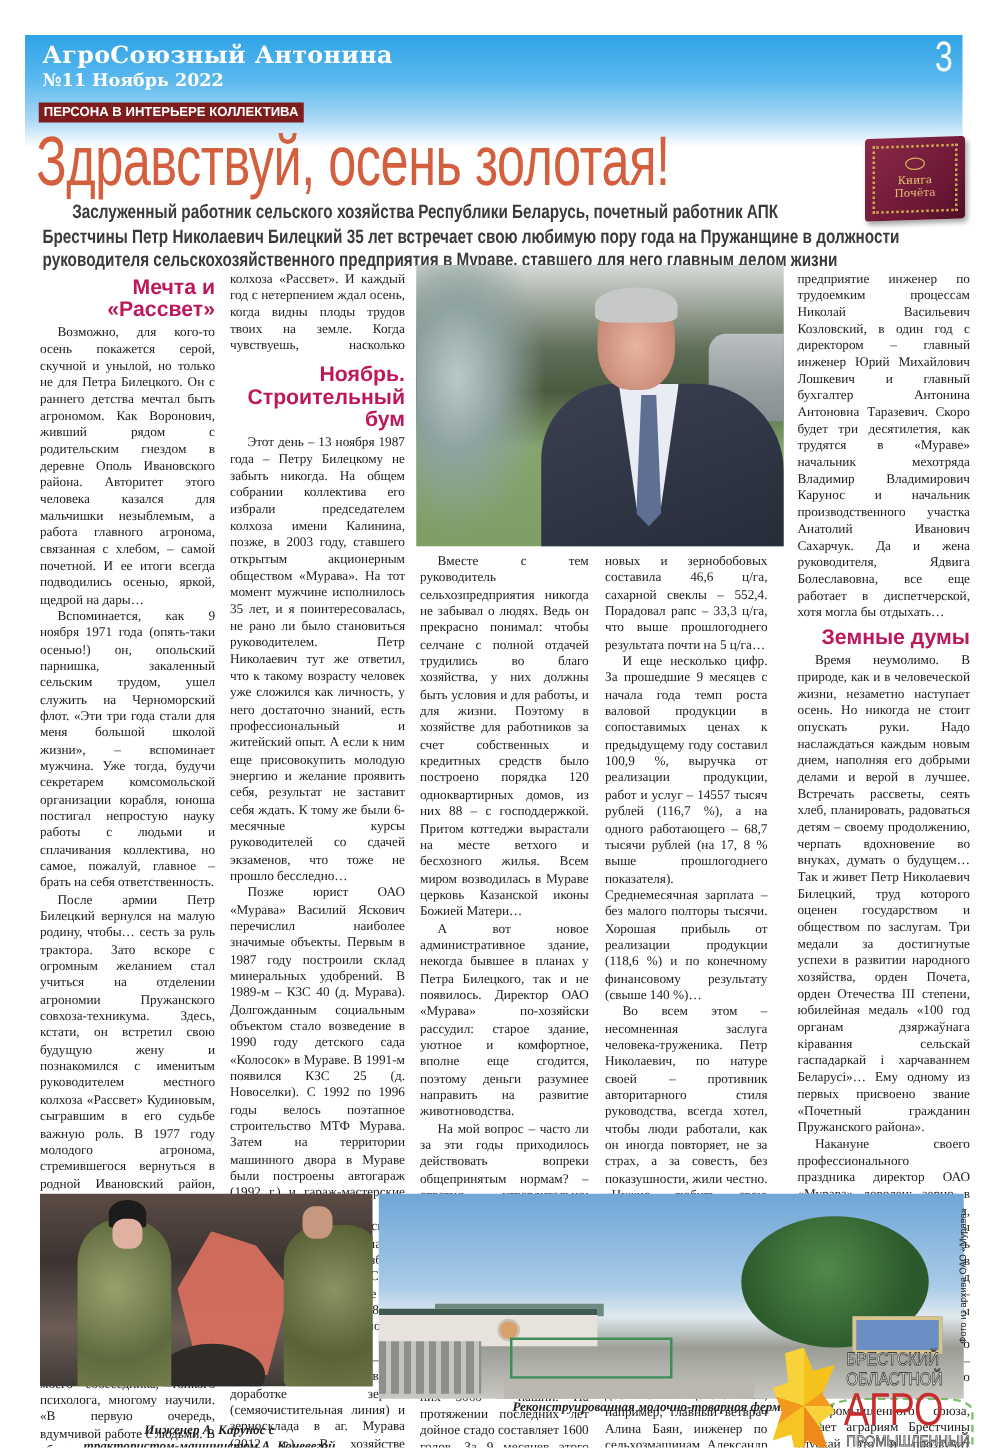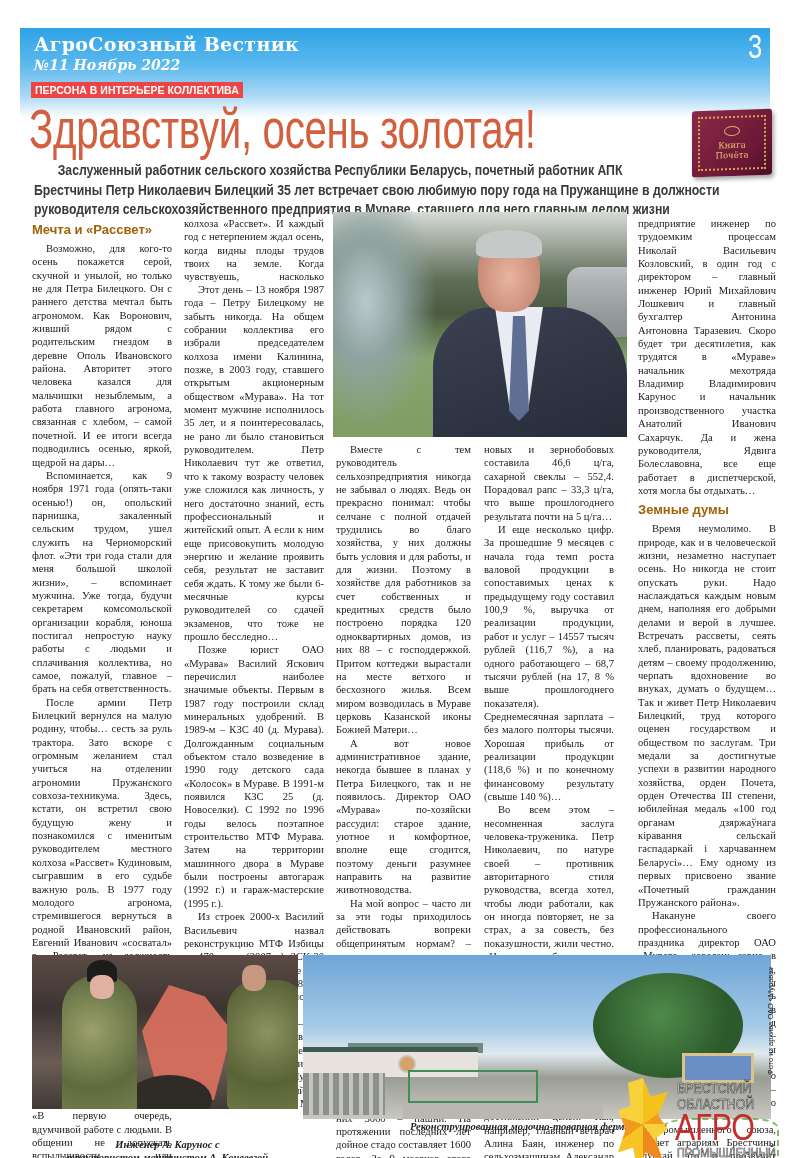--- a/index.html
+++ b/index.html
@@ -9,29 +9,29 @@
   .masthead {
     position: absolute; left: 20px; top: 28px; width: 750px; height: 90px;
     background: linear-gradient(180deg, #2fa3e6 0%, #5ab8ee 40%, #a9d8f5 75%, #ffffff 100%);
   }
   .mast-title {
     position: absolute; left: 34px; top: 33px;
     font-family: "DejaVu Serif", serif; font-weight: bold; font-size: 19px; color: #ffffff; letter-spacing: 0.3px;
   }
   .mast-issue {
     position: absolute; left: 34px; top: 57px;
-    font-family: "DejaVu Serif", serif; font-weight: bold; font-size: 14px; color: #ffffff; font-style: italic;
+    font-family: "DejaVu Serif", serif; font-weight: bold; font-size: 14px; color: #ffffff;
   }
   .mast-page {
     position: absolute; left: 748px; top: 27px;
     font-family: "Liberation Sans", sans-serif; font-size: 34px; color: #ffffff; transform: scaleX(0.75); transform-origin: left top;
   }
   .rubric {
     position: absolute; left: 31px; top: 82px; height: 16px; padding: 0 4px;
-    background: #ef4444; color: #ffffff;
+    background: #7f1d1d; color: #ffffff;
     font-family: "Liberation Sans", sans-serif; font-weight: bold; font-size: 10.5px; line-height: 16px;
   }
   .headline {
     position: absolute; left: 29px; top: 96px; width: 660px; height: 66px; overflow: visible;
     font-family: "Liberation Sans", sans-serif; font-size: 56px; line-height: 66px; color: #d35f3f;
     transform: scaleX(0.72); transform-origin: left top; white-space: nowrap; letter-spacing: -0.5px;
   }
   .book {
     position: absolute; left: 692px; top: 110px; width: 80px; height: 66px;
     background: linear-gradient(135deg, #8b2a48, #6b1735 70%, #4d0f26);
@@ -52,22 +52,22 @@
     transform: scaleX(0.79); transform-origin: left top; white-space: nowrap;
   }
   .lead div:first-child { padding-left: 30px; }
 
   .col {
     position: absolute; font-size: 10.6px; line-height: 13.35px; text-align: justify; hyphens: manual; color: #222;
   }
   .col p { text-indent: 14px; }
   .col p.noind { text-indent: 0; }
   .sub {
-    font-family: "Liberation Sans", sans-serif; font-weight: bold; color: #a16207; text-align: left;
-    font-size: 13px; line-height: 18px; margin: 4px 0 3px;
+    font-family: "Liberation Sans", sans-serif; font-weight: bold; color: #be185d; text-align: right;
+    font-size: 17px; line-height: 18px; margin: 4px 0 3px;
   }
   .col1 { left: 32px; top: 217px; width: 140px; }
   .col2 { left: 184px; top: 217px; width: 140px; }
   .col3 { left: 336px; top: 443px; width: 135px; }
   .col4 { left: 484px; top: 443px; width: 130px; }
   .col5 { left: 638px; top: 217px; width: 138px; }
 
   .photo-main {
     position: absolute; left: 333px; top: 212px; width: 294px; height: 225px; overflow: hidden;
     background: linear-gradient(180deg, #d7dbd8 0%, #5f6e58 30%, #4a5a3f 45%, #86a46e 65%, #7e9e66 100%);
@@ -140,21 +140,21 @@
   .logo-line2 { top: 48px; font-size: 14.5px; transform: scaleX(0.85); transform-origin: left top; color: #ffffff; -webkit-text-stroke: 0.7px #3e3e3e; }
   .logo-line3 { position: absolute; left: 60px; top: 60px; font-family: "Liberation Sans", sans-serif; font-size: 37px; color: #c82b2c; transform: scaleX(0.82); transform-origin: left top; line-height: 40px; }
   .logo-line4 { top: 98px; font-size: 12px; transform: scaleX(0.9); transform-origin: left top; color: #ffffff; -webkit-text-stroke: 0.6px #3e3e3e; }
   .logo-line5 { position: absolute; left: 78px; top: 107px; font-family: "Liberation Sans", sans-serif; font-size: 22px; color: #c82b2c; line-height: 24px; }
   .logo-outline { position: absolute; left: 40px; top: 70px; width: 124px; height: 53px; border: 2px dashed #5fae48; border-radius: 30% 20% 0 0; border-bottom: none; opacity: 0.8; }
 </style>
 </head>
 <body>
 
 <div class="masthead"></div>
-<div class="mast-title">АгроСоюзный  Вестник</div>
+<div class="mast-title">АгроСоюзный  Антонина</div>
 <div class="mast-issue">№11 Ноябрь 2022</div>
 <div class="mast-page">3</div>
 
 <div class="rubric">ПЕРСОНА В ИНТЕРЬЕРЕ КОЛЛЕКТИВА</div>
 <div class="headline">Здравствуй, осень золотая!</div>
 
 <div class="book">
   <div class="book-inner">
     <div class="book-emblem"></div>
     <div class="book-text">Книга</div>
@@ -172,20 +172,24 @@
   <div class="sub">Мечта и «Рассвет»</div>
   <p>Возможно, для кого-то осень покажется серой, скучной и унылой, но только не для Петра Билецкого. Он с раннего детства мечтал быть агрономом. Как Воронович, живший рядом с родительским гнездом в деревне Ополь Ивановского района. Авторитет этого человека казался для мальчишки незыблемым, а работа главного агронома, связанная с хлебом, – самой почетной. И ее итоги всегда подводились осенью, яркой, щедрой на дары…</p>
   <p>Вспоминается, как 9 ноября 1971 года (опять-таки осенью!) он, опольский парнишка, закаленный сельским трудом, ушел служить на Черноморский флот. «Эти три года стали для меня большой школой жизни», – вспоминает мужчина. Уже тогда, будучи секретарем комсомольской организации корабля, юноша постигал непростую науку работы с людьми и сплачивания коллектива, но самое, пожалуй, главное – брать на себя ответственность.</p>
   <p>После армии Петр Билецкий вернулся на малую родину, чтобы… сесть за руль трактора. Зато вскоре с огромным желанием стал учиться на отделении агрономии Пружанского совхоза-техникума. Здесь, кстати, он встретил свою будущую жену и познакомился с именитым руководителем местного колхоза «Рассвет» Кудиновым, сыгравшим в его судьбе важную роль. В 1977 году молодого агронома, стремившегося вернуться в родной Ивановский район, Евгений Иванович «сосватал» в «Рассвет» на должность бригадира комплексной бригады, предложив к работе жилье. Ну и как тут не согласиться?!.</p>
   <p>Одиннадцать лет работы под началом будущего Героя Социалистического Труда Евгения Кудинова, историка по профессии, но, по мнению моего собеседника, тонкого психолога, многому научили. «В первую очередь, вдумчивой работе с людьми. В общении не допускать вспыльчивости или повышенных интонаций. При надобности – советоваться с коллегами, – говорит Петр Николаевич. – Во-вторых, считать свои доходы и расходы. Хотя бы раз в неделю сесть и внимательно все просчитать…»</p>
 
 </div>
 
 <div class="col col2">
   <p class="noind" style="height:66px;overflow:hidden;">колхоза «Рассвет». И каждый год с нетерпением ждал осень, когда видны плоды трудов твоих на земле. Когда чувствуешь, насколько плодотворно трудился весь год…</p>
+  <div class="sub" style="margin-top:8px;">
+    <div>Ноябрь.</div>
+    <div>Строительный бум</div>
+  </div>
   <p>Этот день – 13 ноября 1987 года – Петру Билецкому не забыть никогда. На общем собрании коллектива его избрали председателем колхоза имени Калинина, позже, в 2003 году, ставшего открытым акционерным обществом «Мурава». На тот момент мужчине исполнилось 35 лет, и я поинтересовалась, не рано ли было становиться руководителем. Петр Николаевич тут же ответил, что к такому возрасту человек уже сложился как личность, у него достаточно знаний, есть профессиональный и житейский опыт. А если к ним еще присовокупить молодую энергию и желание проявить себя, результат не заставит себя ждать. К тому же были 6-месячные курсы руководителей со сдачей экзаменов, что тоже не прошло бесследно…</p>
   <p>Позже юрист ОАО «Мурава» Василий Яскович перечислил наиболее значимые объекты. Первым в 1987 году построили склад минеральных удобрений. В 1989-м – КЗС 40 (д. Мурава). Долгожданным социальным объектом стало возведение в 1990 году детского сада «Колосок» в Мураве. В 1991-м появился КЗС 25 (д. Новоселки). С 1992 по 1996 годы велось поэтапное строительство МТФ Мурава. Затем на территории машинного двора в Мураве были построены автогараж (1992 г.) и гараж-мастерские (1995 г.).</p>
   <p style="height:200px;overflow:hidden;">Из строек 2000-х Василий Васильевич назвал реконструкцию МТФ Избицы на 470 голов (2007 г.), ЗСК-30 в Мураве и хранилище для плющеного зерна (2008 г.). Еще – строительство молочно-товарного комплекса на 1100 коров в аг. Мурава (2010–2011 гг.), здания «Производство по доработке зерна» (семяочистительная линия) и зерносклада в аг. Мурава (2012 г.). В хозяйстве реконструировали МТФ Мурава: два здания по содержанию молодняка на 390 голов МТФ (2012–2013 гг.) и здание для содержания молодняка КРС на 300 голов (2016 г.)…</p>
 </div>
 
 <div class="photo-main">
   <div class="pm-tree"></div>
   <div class="pm-car"></div>
   <div class="pm-body"></div>
   <div class="pm-shirt"></div>

